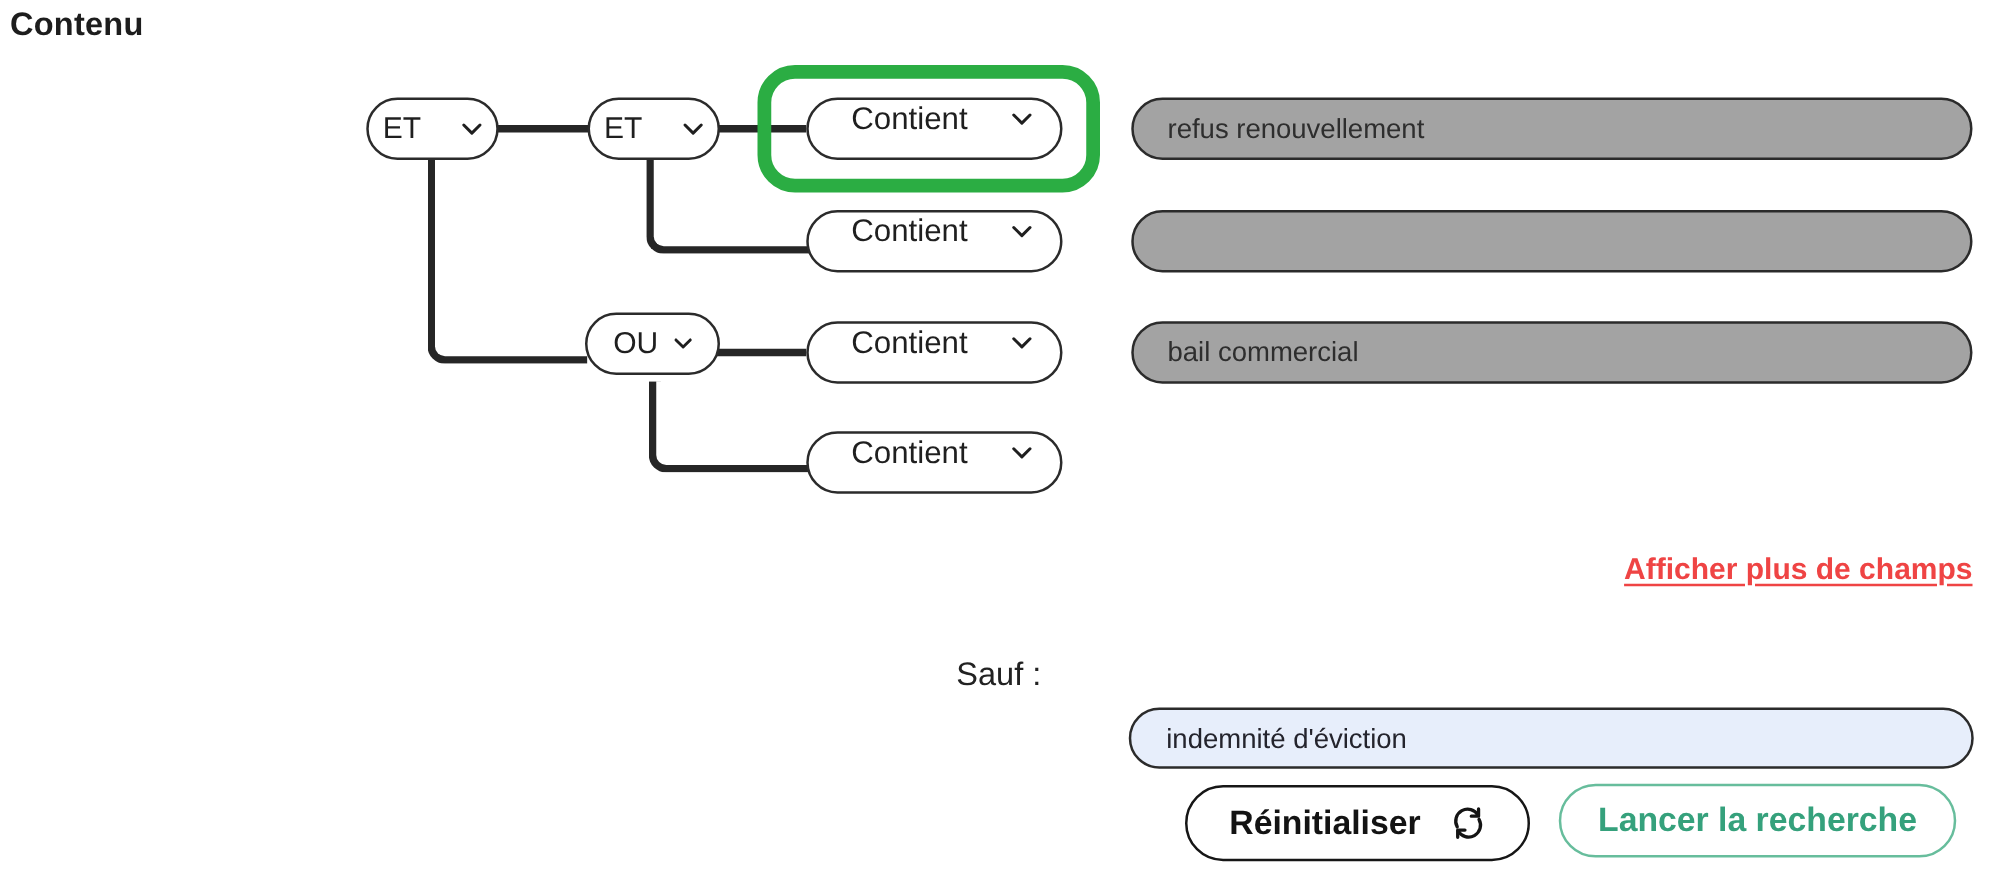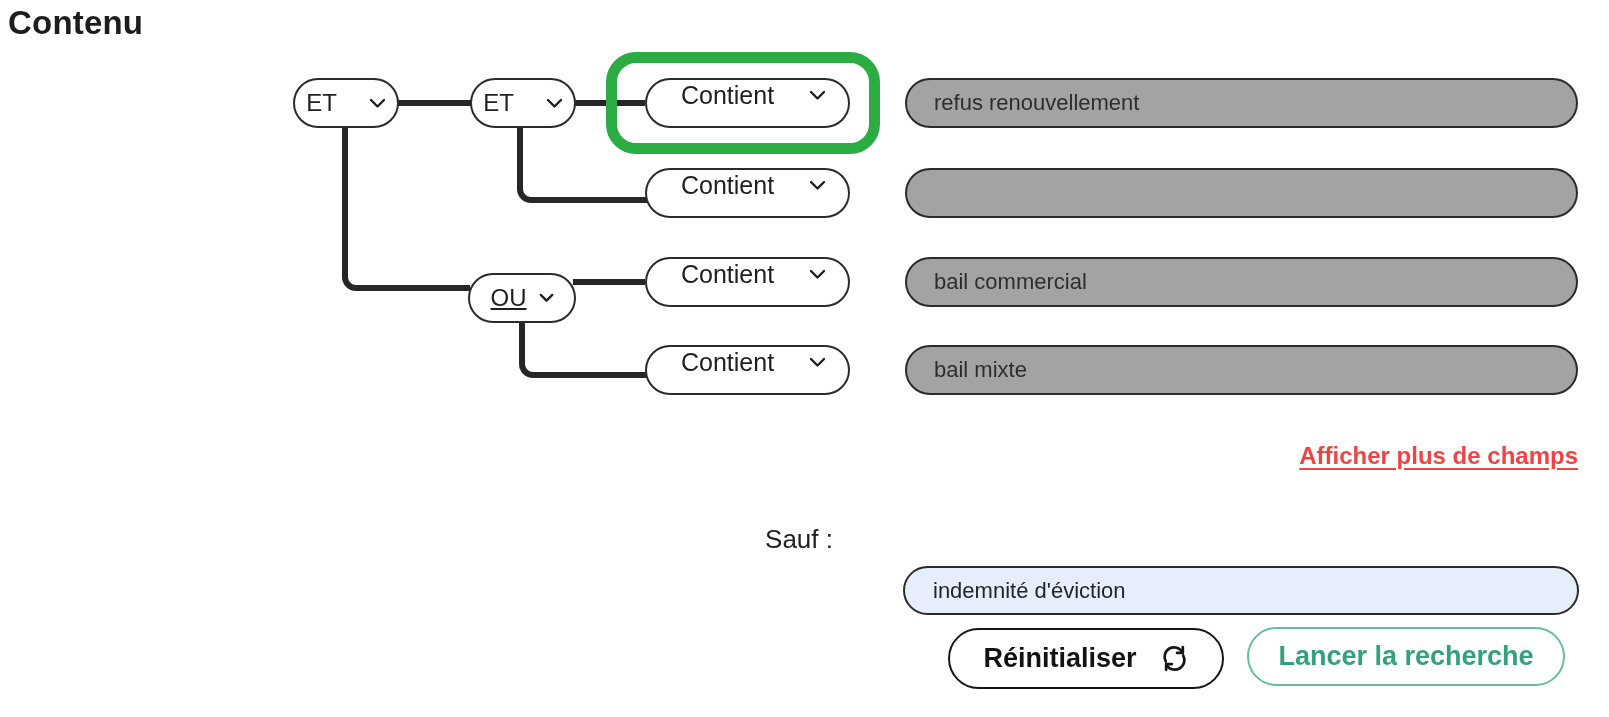--- a/index.html
+++ b/index.html
@@ -2,21 +2,21 @@
 <html><head>
 <meta charset="utf-8">
 <style>
   html,body{margin:0;padding:0;background:#ffffff;}
   #screen{
     position:relative;width:1609px;height:717px;background:#ffffff;overflow:hidden;
     font-family:"Liberation Sans","DejaVu Sans",sans-serif;color:#1f1f1f;
   }
   .abs{position:absolute;}
   
-  .page-title{left:8px;top:4px;font-size:33px;font-weight:800;color:#1d1d1d;letter-spacing:.2px;}
+  .page-title{left:8px;top:4px;font-size:26px;font-weight:800;color:#1d1d1d;letter-spacing:.2px;}
   
   .conn{background:#262626;z-index:1;}
   .elbow{z-index:1;border-left:6px solid #262626;border-bottom:6px solid #262626;border-bottom-left-radius:14px;background:transparent;}
   
   .pill{
     box-sizing:border-box;background:#ffffff;border:2.5px solid #2b2b2b;border-radius:26px;
     display:flex;align-items:center;z-index:2;cursor:pointer;
   }
   .op-pill{height:50px;justify-content:center;gap:32px;font-size:24px;color:#1f1f1f;}
   .cond-pill{left:645px;width:205px;height:50px;padding:0 22px 16px 34px;justify-content:space-between;font-size:25px;color:#1f1f1f;}
@@ -80,21 +80,21 @@
     <svg class="chev" width="17" height="11" viewBox="0 0 17 11">
         <path d="M2 2 L8.5 8.5 L15 2" stroke="#1f1f1f" stroke-width="2.4" fill="none" stroke-linecap="round" stroke-linejoin="round"></path>
       </svg>
   </div>
   <div class="abs pill op-pill" style="left:470px;top:78px;width:106px;">
     <span>ET</span>
     <svg class="chev" width="17" height="11" viewBox="0 0 17 11">
         <path d="M2 2 L8.5 8.5 L15 2" stroke="#1f1f1f" stroke-width="2.4" fill="none" stroke-linecap="round" stroke-linejoin="round"></path>
       </svg>
   </div>
-  <div class="abs pill op-pill" style="left:468px;top:273px;width:108px;gap:12px;text-decoration:underline;">
+  <div class="abs pill op-pill" style="left:468px;top:250px;width:108px;gap:12px;">
     <span>OU</span>
     <svg class="chev" width="15" height="10" viewBox="0 0 17 11">
         <path d="M2 2 L8.5 8.5 L15 2" stroke="#1f1f1f" stroke-width="2.6" fill="none" stroke-linecap="round" stroke-linejoin="round"></path>
       </svg>
   </div>
 
   <div class="abs pill cond-pill" style="top:78px;">
     <span>Contient</span>
     <svg class="chev" width="17" height="11" viewBox="0 0 17 11">
         <path d="M2 2 L8.5 8.5 L15 2" stroke="#1f1f1f" stroke-width="2.4" fill="none" stroke-linecap="round" stroke-linejoin="round"></path>
@@ -119,21 +119,20 @@
       </svg>
   </div>
   <input type="text" class="term-input" style="top: 257px;" value="bail commercial">
 
   <div class="abs pill cond-pill" style="top:345px;">
     <span>Contient</span>
     <svg class="chev" width="17" height="11" viewBox="0 0 17 11">
         <path d="M2 2 L8.5 8.5 L15 2" stroke="#1f1f1f" stroke-width="2.4" fill="none" stroke-linecap="round" stroke-linejoin="round"></path>
       </svg>
   </div>
-  <input type="text" class="term-input" style="top: 345px;" value="bail mixte">
 
   <a class="abs more-link">Afficher plus de champs</a>
 
   <div class="abs sauf-label">Sauf :</div>
   <input type="text" class="sauf-input" value="indemnité d'éviction" style="">
 
   <div class="btn btn-reset">
     <span>Réinitialiser</span>
     <svg width="29" height="29" viewBox="0 0 24 24" fill="none" stroke="#141414" stroke-width="2.2" stroke-linecap="round" stroke-linejoin="round">
       <path d="M4.8 14.5 A 7.6 7.6 0 0 1 18.6 6.8"></path>

